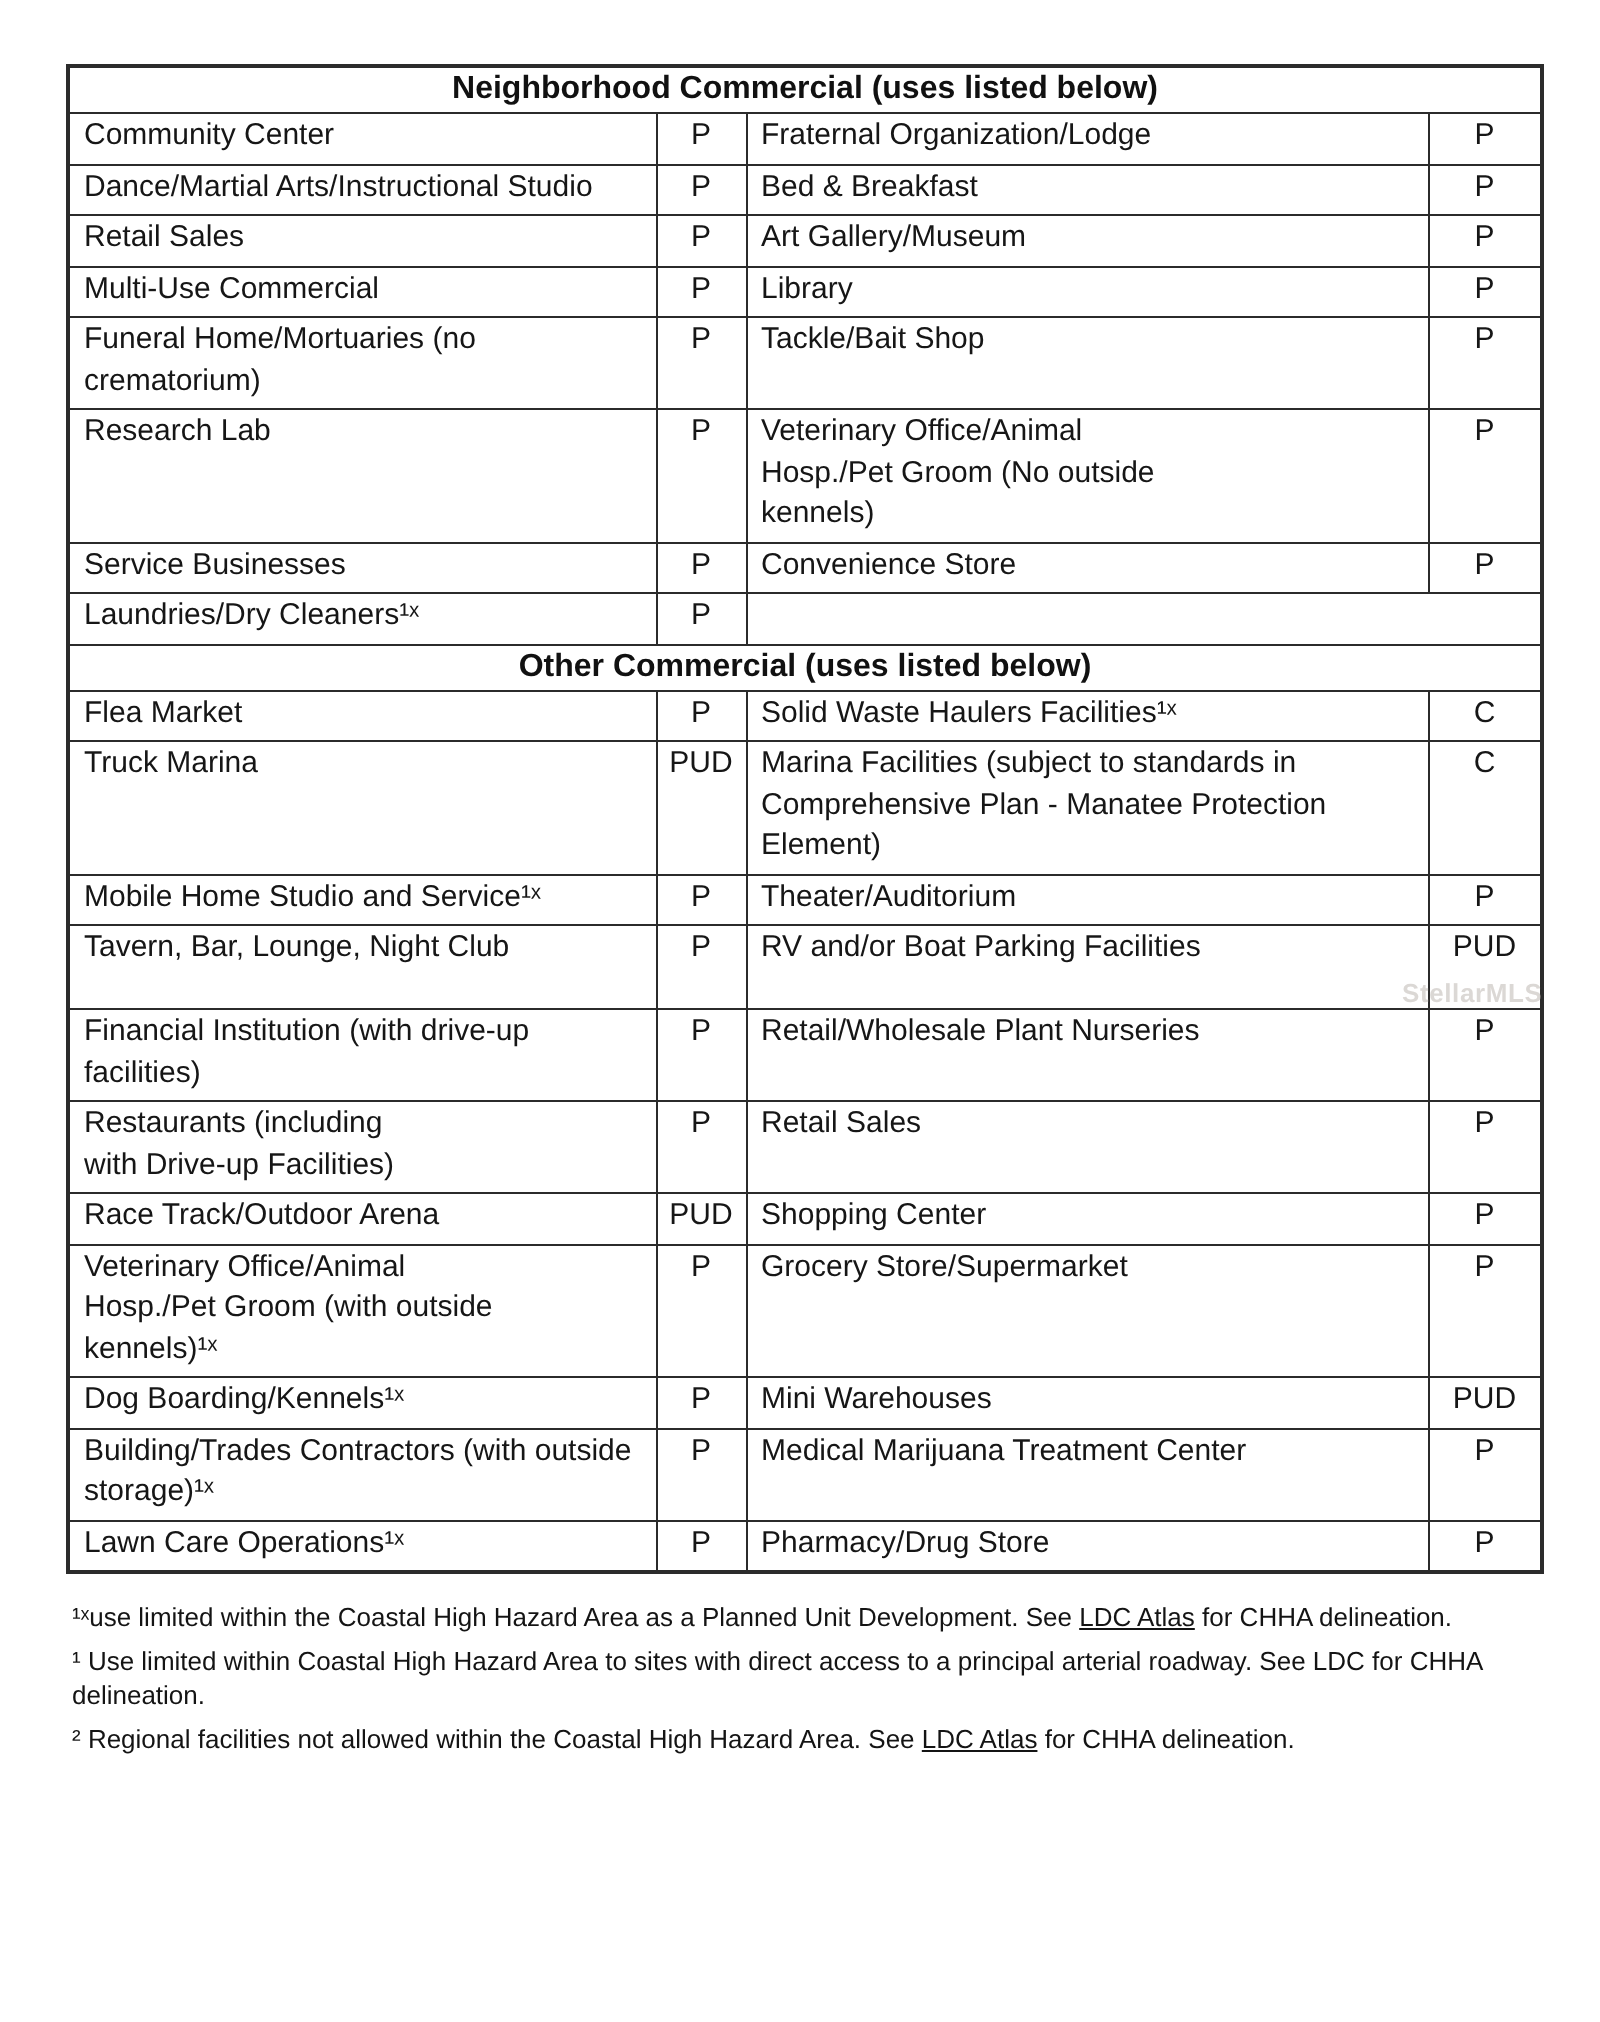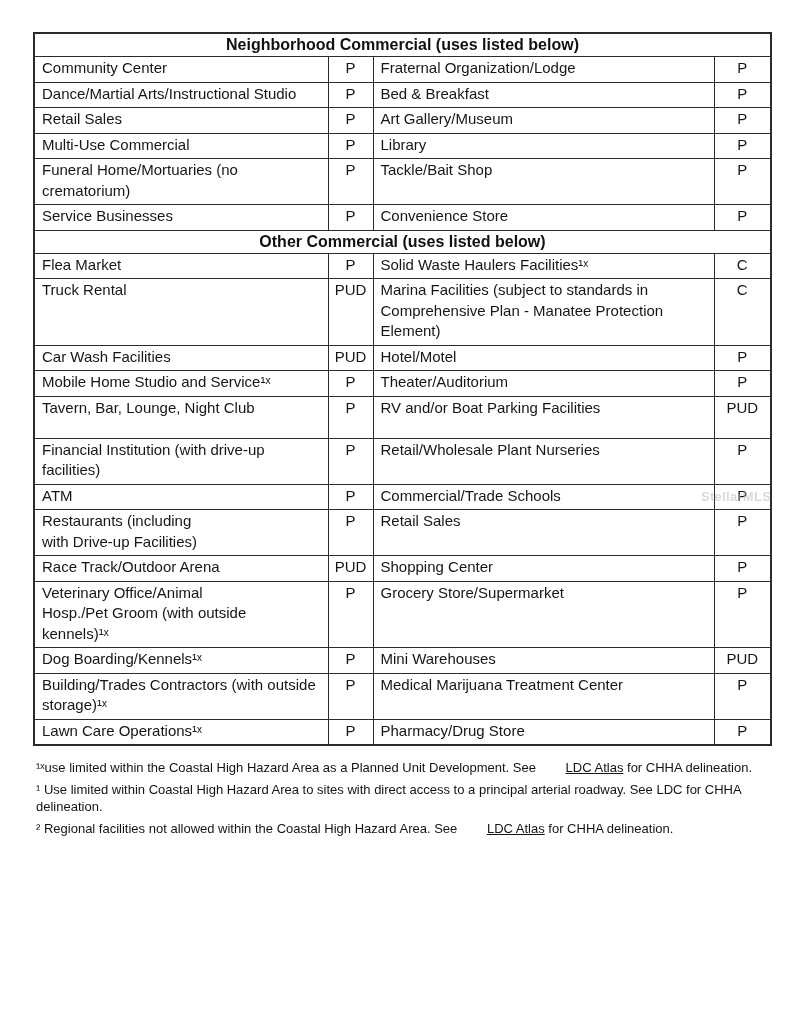--- a/index.html
+++ b/index.html
@@ -54,21 +54,21 @@
   tr.mid td.status { vertical-align: middle; }
   tr.tall { height: 42px; }
   .footnotes {
     margin: 13px 30px 0 36px;
     font-size: 13px;
     line-height: 17px;
     color: #141414;
     width: 731px;
   }
   .footnote { margin-bottom: 5px; }
-  .uline { text-decoration: underline; margin-left: 26px; }
+  .uline { text-decoration: underline; }
   .watermark {
     position: absolute;
     left: 701px; top: 489px;
     font-size: 13px;
     font-weight: bold;
     color: #b9b2ac;
     opacity: 0.5;
     letter-spacing: 0.3px;
     pointer-events: none;
   }
@@ -113,68 +113,69 @@
           <td class="use">Library</td>
           <td class="status">P</td>
         </tr>
         <tr>
           <td class="use">Funeral Home/Mortuaries (no crematorium)</td>
           <td class="status">P</td>
           <td class="use">Tackle/Bait Shop</td>
           <td class="status">P</td>
         </tr>
         <tr>
+          <td class="use">Research Lab</td>
+          <td class="status">P</td>
+          <td class="use">Veterinary Office/Animal
+Hosp./Pet Groom (No outside
+kennels)</td>
+          <td class="status">P</td>
+        </tr>
+        <tr>
           <td class="use">Service Businesses</td>
           <td class="status">P</td>
           <td class="use">Convenience Store</td>
           <td class="status">P</td>
+        </tr>
+        <tr>
+          <td class="use">Laundries/Dry Cleaners¹ˣ</td>
+          <td class="status">P</td>
+          <td colspan="2" class="use"></td>
         </tr>
         <tr>
           <th colspan="4" class="section-header">Other Commercial (uses listed below)</th>
         </tr>
         <tr>
           <td class="use">Flea Market</td>
           <td class="status">P</td>
           <td class="use">Solid Waste Haulers Facilities¹ˣ</td>
           <td class="status">C</td>
         </tr>
         <tr>
-          <td class="use">Truck Rental</td>
+          <td class="use">Truck Marina</td>
           <td class="status">PUD</td>
           <td class="use">Marina Facilities (subject to standards in Comprehensive Plan - Manatee Protection Element)</td>
           <td class="status">C</td>
         </tr>
         <tr>
-          <td class="use">Car Wash Facilities</td>
-          <td class="status">PUD</td>
-          <td class="use">Hotel/Motel</td>
-          <td class="status">P</td>
-        </tr>
-        <tr>
           <td class="use">Mobile Home Studio and Service¹ˣ</td>
           <td class="status">P</td>
           <td class="use">Theater/Auditorium</td>
           <td class="status">P</td>
         </tr>
         <tr class="tall">
           <td class="use">Tavern, Bar, Lounge, Night Club</td>
           <td class="status">P</td>
           <td class="use">RV and/or Boat Parking Facilities</td>
           <td class="status">PUD</td>
         </tr>
         <tr>
           <td class="use">Financial Institution (with drive-up facilities)</td>
           <td class="status">P</td>
           <td class="use">Retail/Wholesale Plant Nurseries</td>
-          <td class="status">P</td>
-        </tr>
-        <tr>
-          <td class="use">ATM</td>
-          <td class="status">P</td>
-          <td class="use">Commercial/Trade Schools</td>
           <td class="status">P</td>
         </tr>
         <tr>
           <td class="use">Restaurants (including
 with Drive-up Facilities)</td>
           <td class="status">P</td>
           <td class="use">Retail Sales</td>
           <td class="status">P</td>
         </tr>
         <tr>

